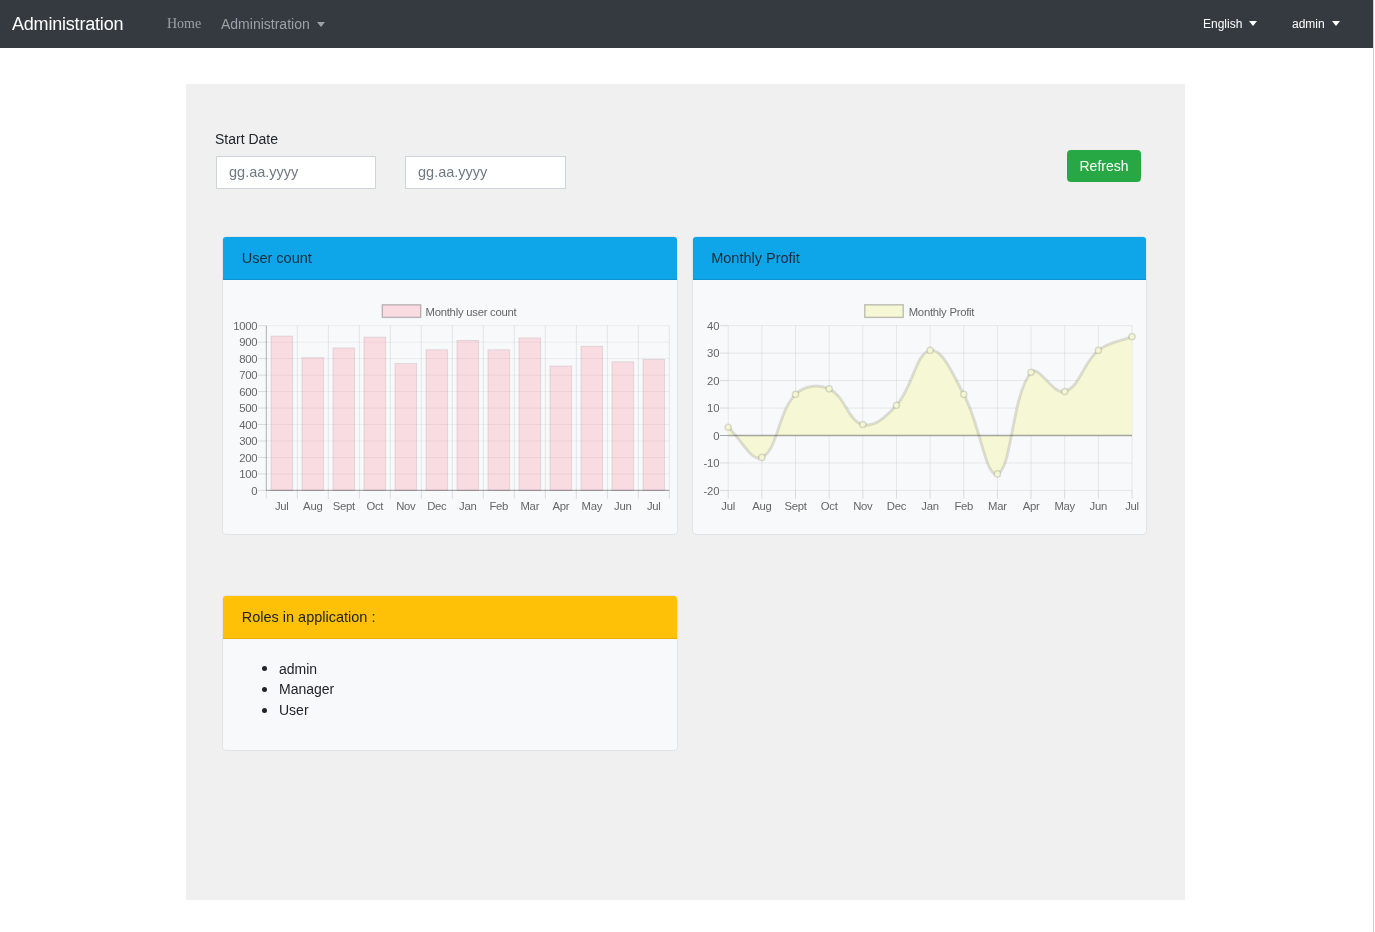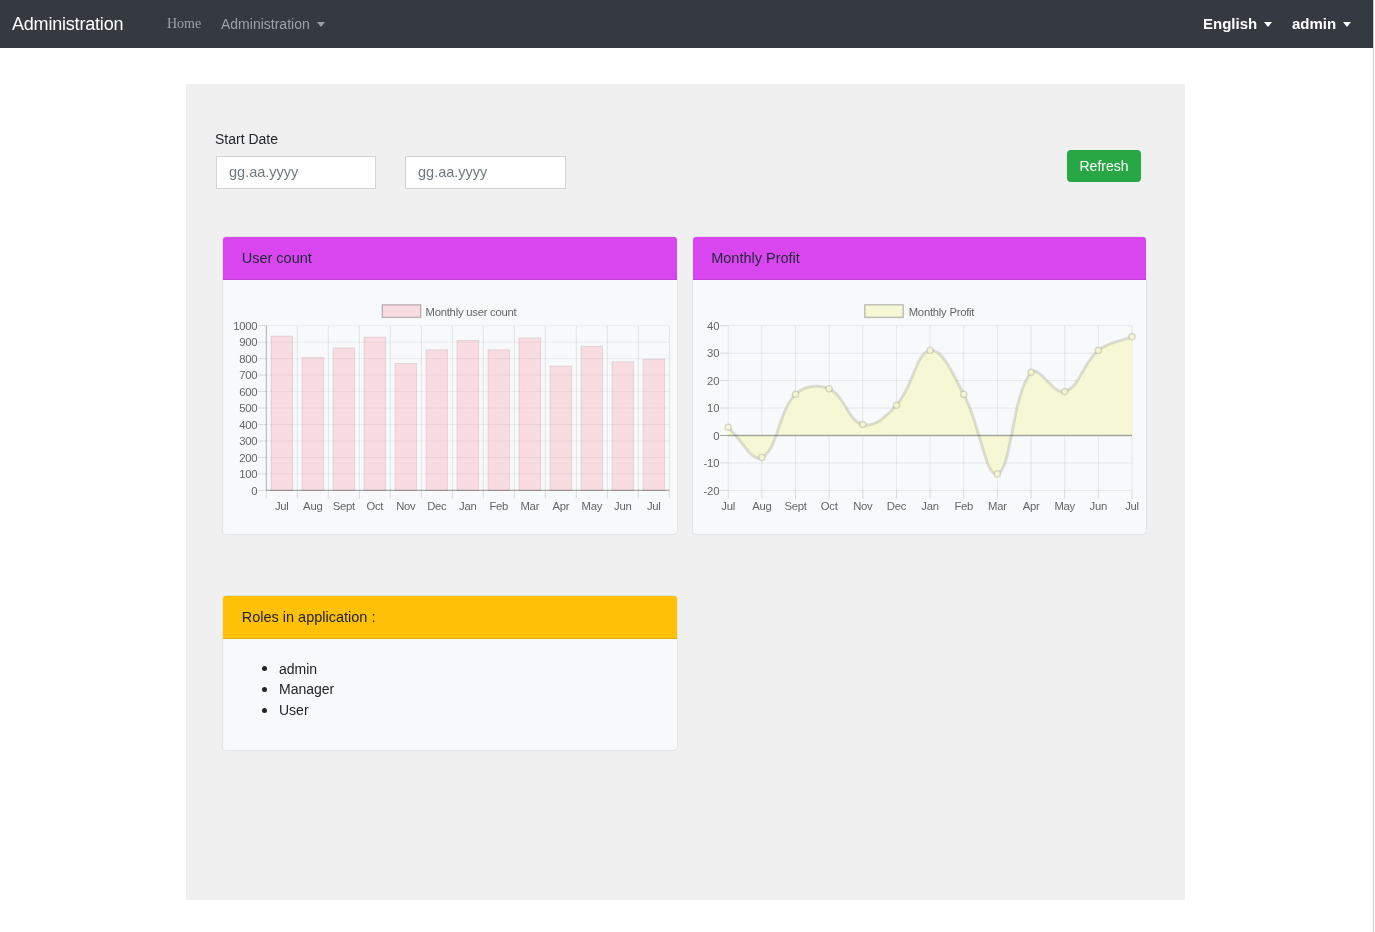--- a/index.html
+++ b/index.html
@@ -1,30 +1,30 @@
 <!DOCTYPE html>
 <html><head>
 <meta charset="utf-8">
 <title>Home Page - DashboardDemo</title>
 <style>
 * { margin:0; padding:0; box-sizing:border-box; }
 html,body { width:1375px; height:932px; background:#fff; font-family:"Liberation Sans", sans-serif; overflow:hidden; }
 .navbar { position:absolute; left:0; top:0; width:1375px; height:48px; background:#343a40; }
 .brand { position:absolute; left:12px; top:0; line-height:48px; color:#fff; font-size:18px; letter-spacing:-0.2px; }
 .navlink { position:absolute; top:0; line-height:48px; color:#9ba1a6; font-size:14px; }
-.navwhite { position:absolute; top:0; line-height:48px; color:#fff; font-size:15px;font-weight:bold; }
+.navwhite { position:absolute; top:0; line-height:48px; color:#fff; font-size:12px; }
 .caret { display:inline-block; width:0; height:0; border-left:4.5px solid transparent; border-right:4.5px solid transparent; border-top:5px solid currentColor; margin-left:7px; vertical-align:middle; margin-top:-2px; }
 .scrollstrip { position:absolute; right:0; top:0; width:2px; height:932px; background:#fdfdfd; border-left:1px solid #cfcfcf; z-index:50; }
 .container { position:absolute; left:186px; top:84px; width:999px; height:816px; background:#f0f0f0; }
 .flabel { position:absolute; font-size:14px; color:#212529; }
 .finput { position:absolute; width:160px; height:33px; background:#fff; border:1px solid #ced4da; border-radius:0; color:#6f7982; font-size:14.5px; line-height:31px; padding-left:12px; }
 .btn { position:absolute; left:1067px; top:150px; width:74px; height:32px; background:#28a745; border-radius:4px; color:#fff; font-size:14px; text-align:center; line-height:32px; }
 .card { position:absolute; background:#f8f9fa; border:1px solid #e2e3e4; border-radius:4px; }
 .card-head { height:43px; border-radius:3px 3px 0 0; font-size:14.5px; color:#1d2b36; line-height:42px; padding-left:18.7px; border-bottom:1px solid rgba(0,0,0,0.1); }
-.teal { background:#d946ef; }
+.teal { background:#0ea5e9; }
 .yellow { background:#ffc107; color:#212529; }
 ul.roles { margin:19.5px 0 0 0; padding-left:56px; font-size:14px; color:#212529; list-style:none; }
 ul.roles li { line-height:20.7px; position:relative; }
 ul.roles li:before { content:''; position:absolute; left:-17.5px; top:7.8px; width:5px; height:5px; border-radius:50%; background:#212529; }
 svg { position:absolute; }
 </style>
 </head>
 <body>
 <div class="scrollstrip"></div>
 <div class="navbar">

